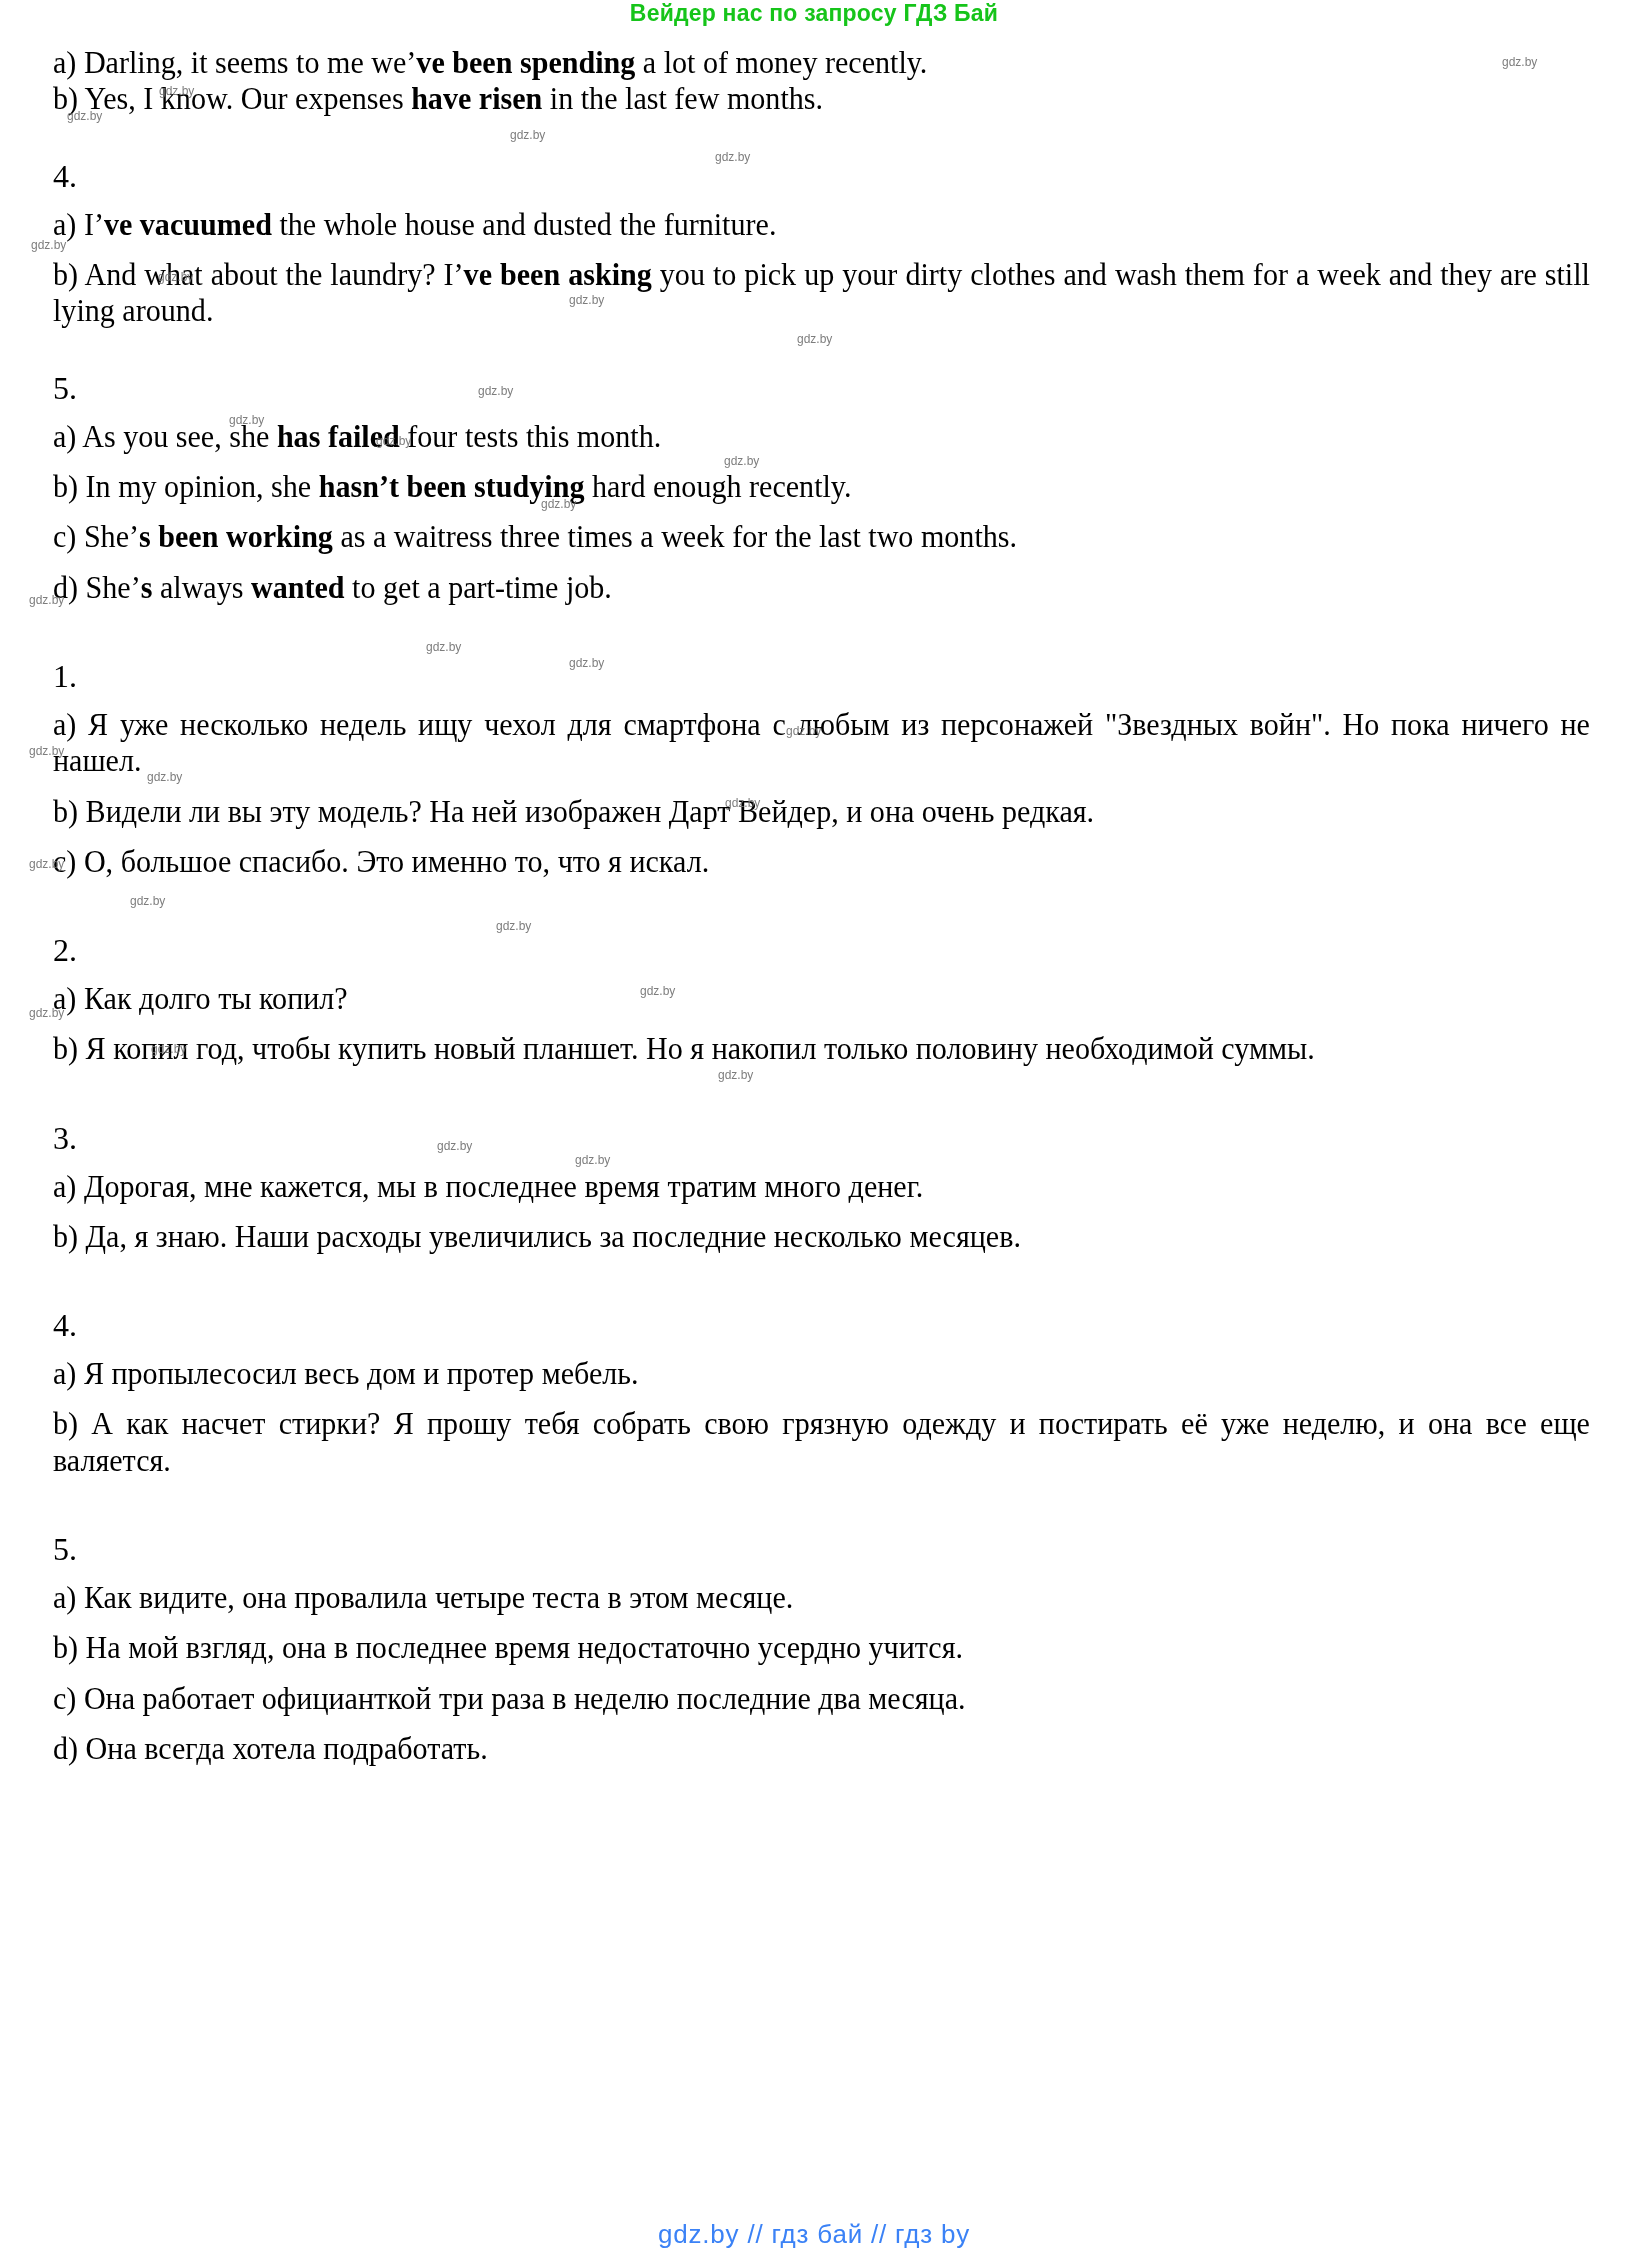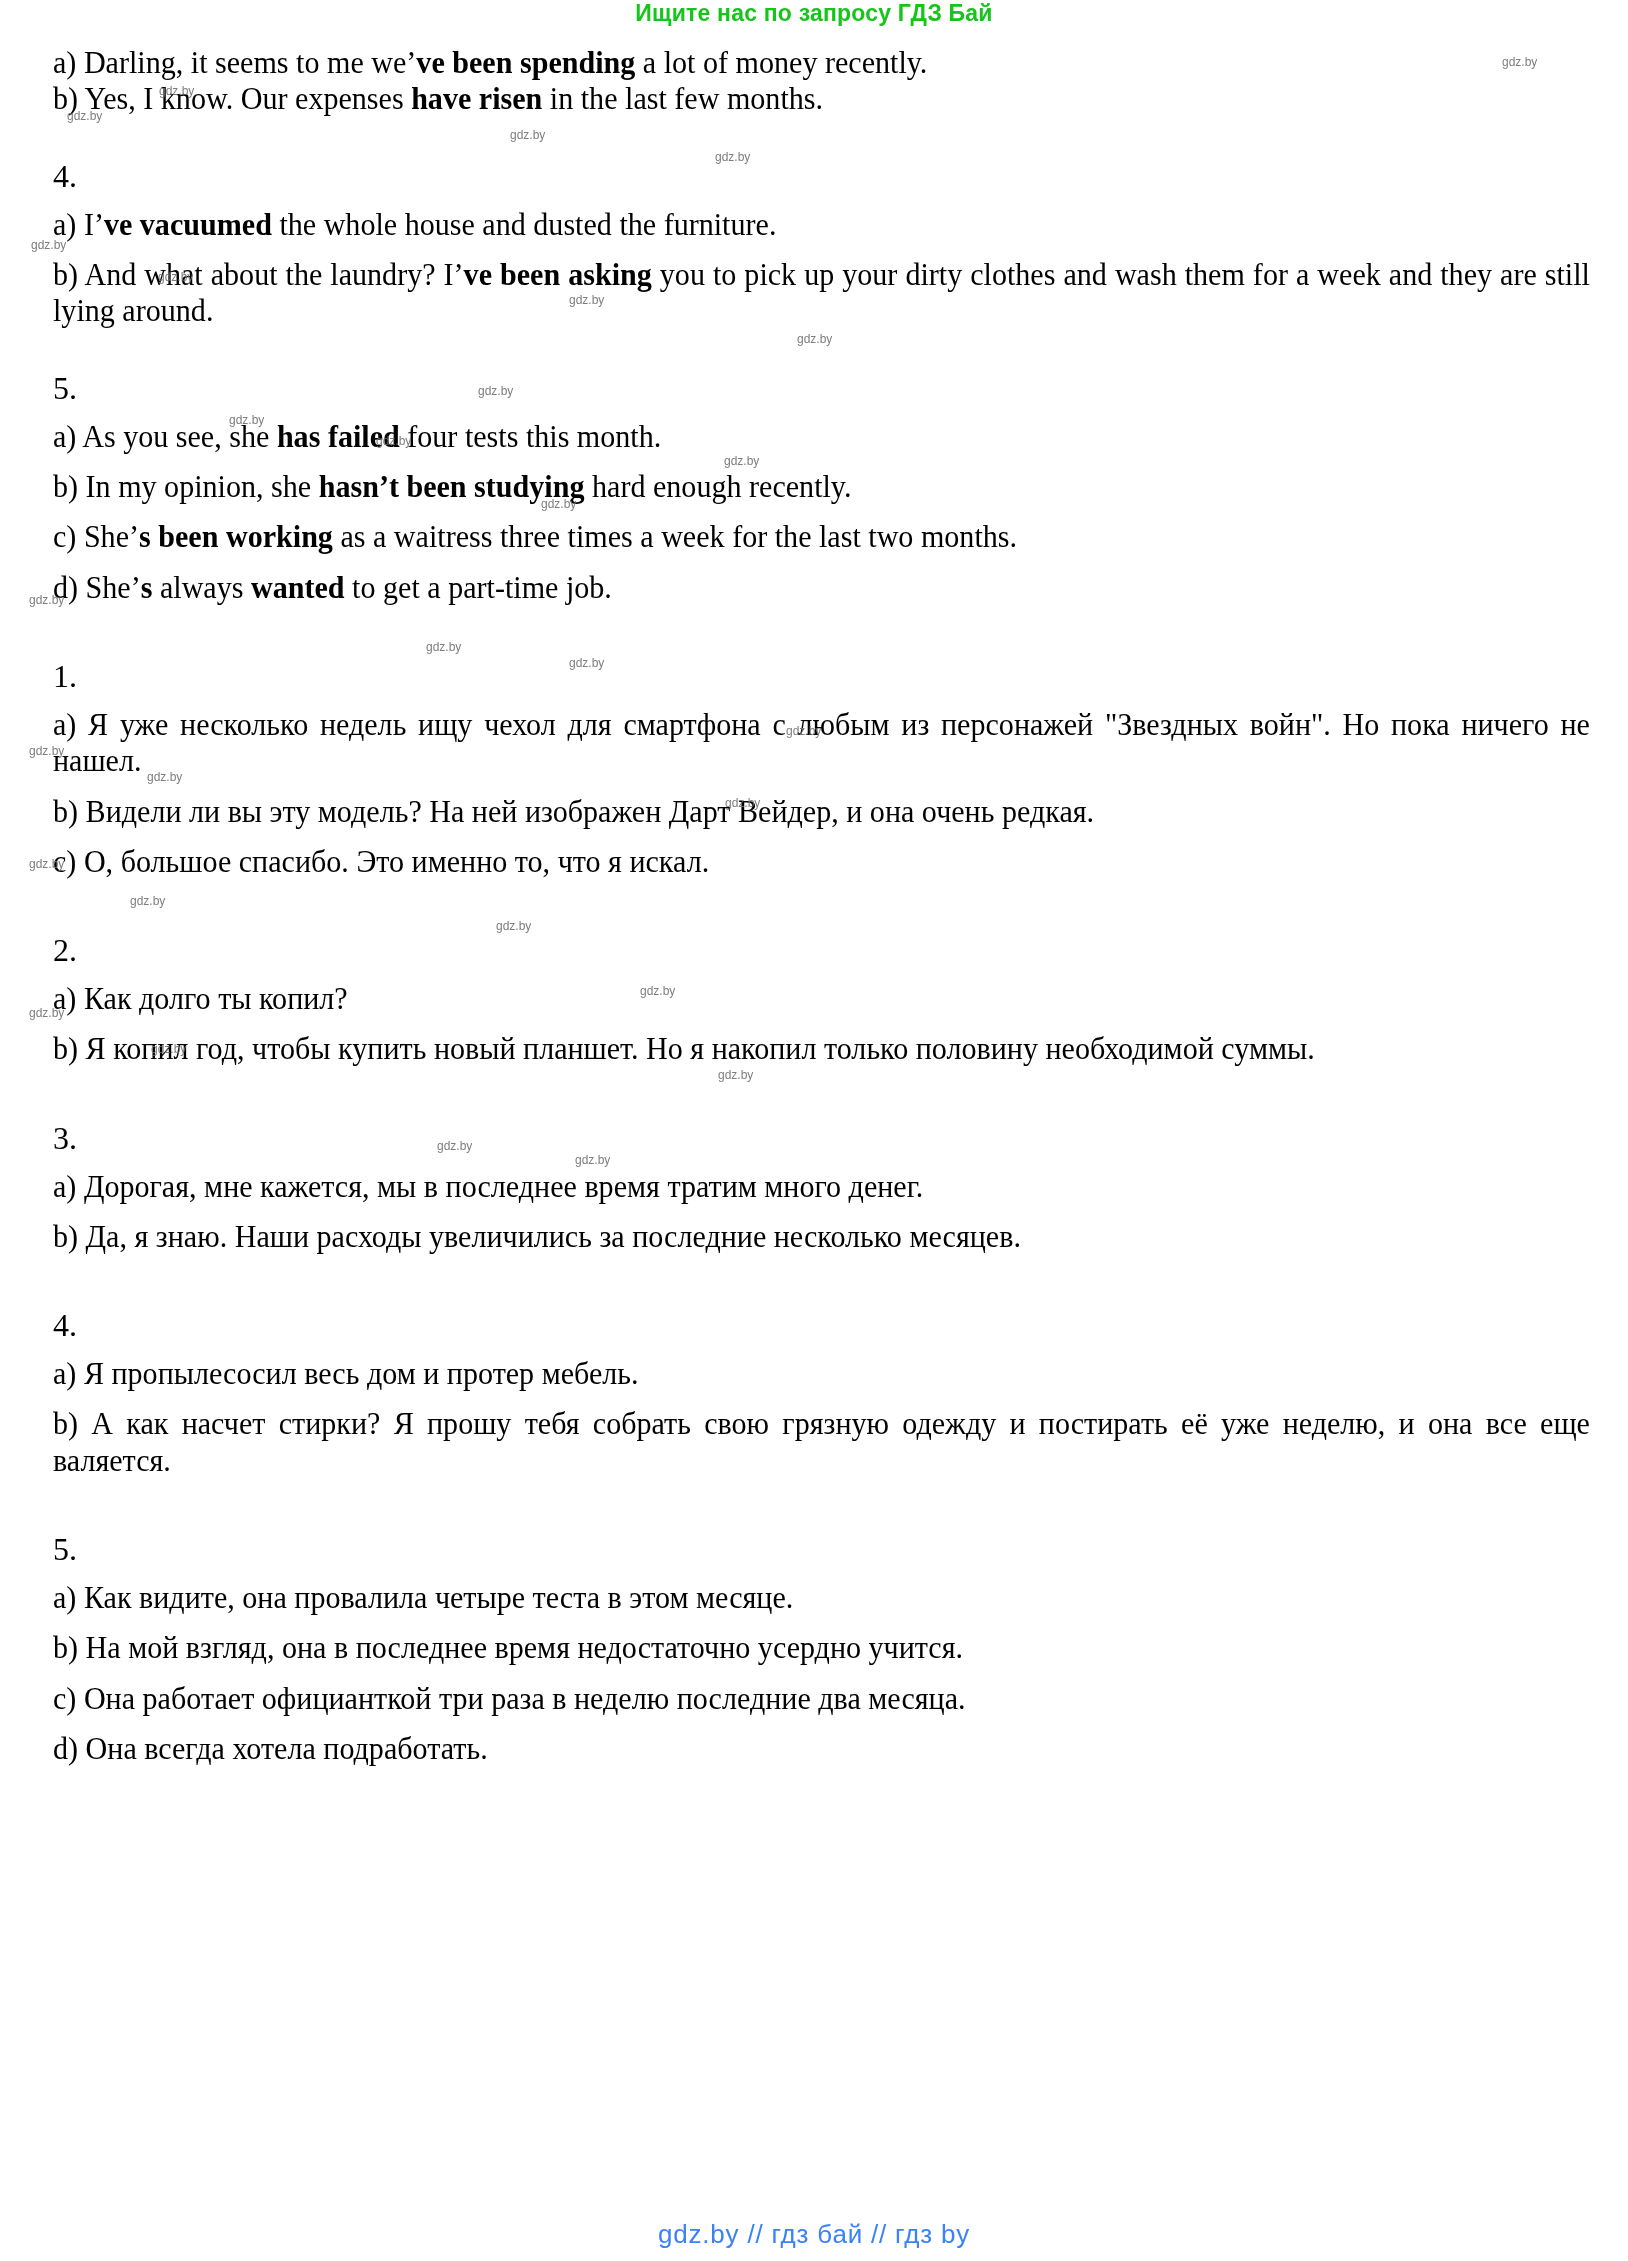--- a/index.html
+++ b/index.html
@@ -84,21 +84,21 @@
     white-space: nowrap;
     pointer-events: none;
     opacity: 0.92;
   }
 </style>
 </head>
 <body>
 
 <div class="page">
 
-  <div class="site-header">Ищите нас по запросу ГДЗ Бай</div>
+  <div class="site-header">Вейдер нас по запросу ГДЗ Бай</div>
 
   <div class="content">
 
     <div class="para nojust"><span>a) Darling, it seems to me we’</span><b>ve been spending</b><span> a lot of money recently.</span></div>
 
     <div class="para nojust"><span>b) Yes, I know. Our expenses </span><b>have risen</b><span> in the last few months.</span></div>
 
     <div class="gap-l"></div>
 
     <div class="num">4.</div>

